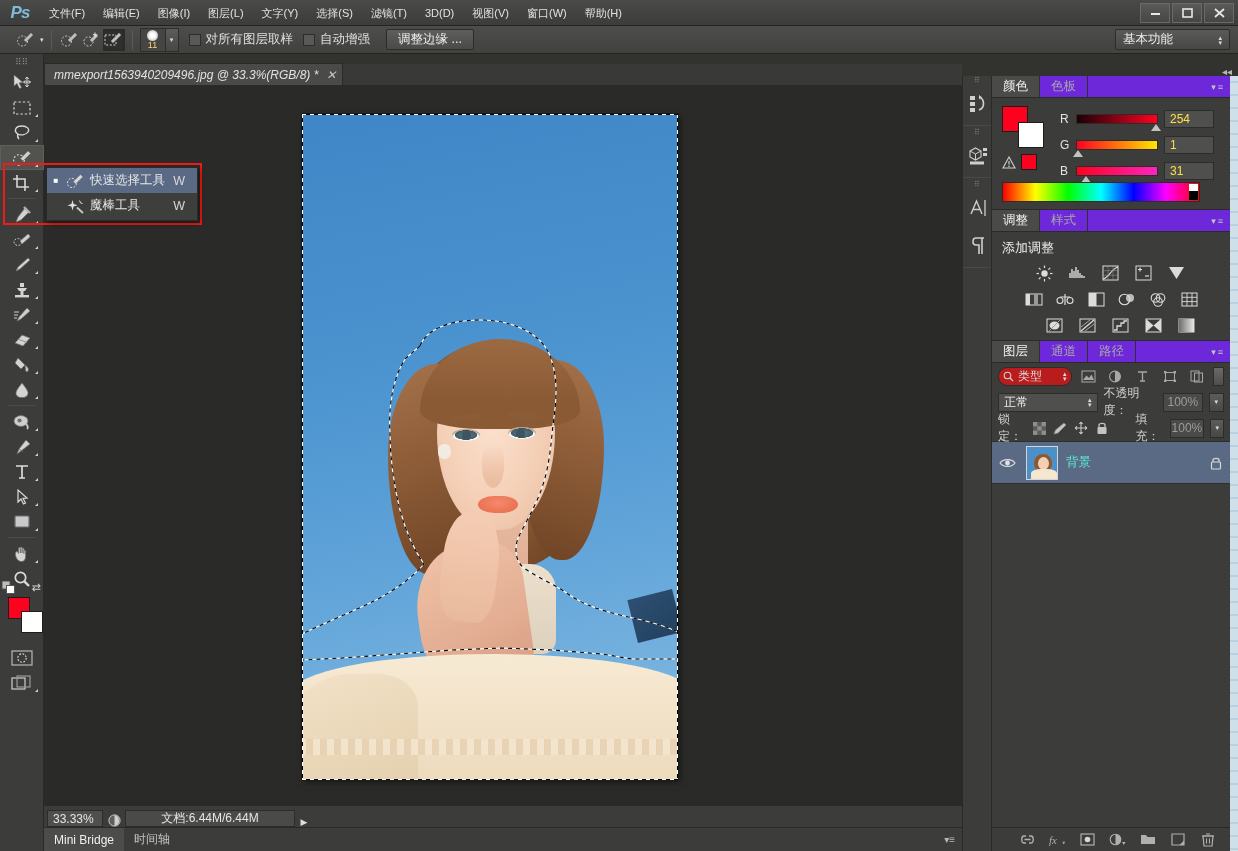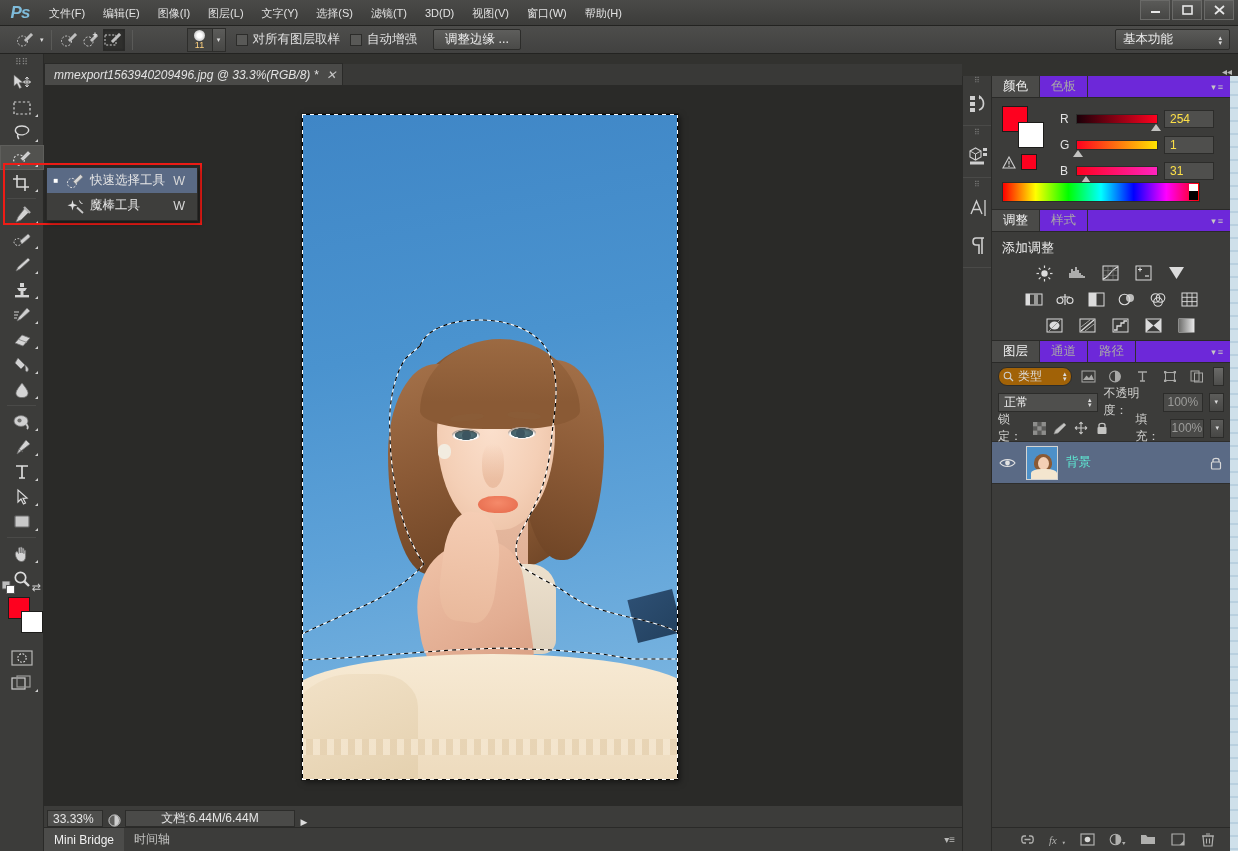--- a/index.html
+++ b/index.html
@@ -12,21 +12,21 @@
     overflow: hidden;
     position: relative;
     -webkit-font-smoothing: none;
   }
 
   
   #titlebar {
     position: absolute; left: 0; top: 0; width: 1238px; height: 26px;
     background: linear-gradient(#4a4a48, #3c3c3a);
     border-bottom: 1px solid #232321;
-    display: flex; 
+    display: flex; align-items: center;
   }
   #ps-logo {
     width: 40px; height: 26px; display: flex; align-items: center; justify-content: center;
     color: #7fbcdb; font-size: 17px; font-weight: bold; font-style: italic;
     letter-spacing: -1px;
   }
   .menu-item {
     padding: 0 9px; height: 26px; line-height: 26px; font-size: 11px; color: #e2e2e2;
     cursor: default; white-space: nowrap;
   }
@@ -52,21 +52,20 @@
   }
   .mode-btn {
     width: 22px; height: 22px; display: flex; align-items: center; justify-content: center;
     border: 1px solid transparent;
   }
   .mode-btn.active { background: #2f2f2d; border: 1px solid #2a2a28; box-shadow: inset 0 0 2px #222; }
   .brush-box {
     width: 26px; height: 24px; background: #454543; border: 1px solid #2d2d2b;
     display: flex; flex-direction: column; align-items: center; justify-content: flex-start;
     position: relative;
-    margin-left: 47px;
   }
   .brush-dot {
     width: 11px; height: 11px; border-radius: 50%; margin-top: 1px;
     background: radial-gradient(circle, #fff 30%, #d8d8d8 60%, #999 100%);
   }
   .brush-num { font-size: 9px; color: #ffd27f; line-height: 9px; }
   .arrow-btn {
     width: 13px; height: 24px; background: linear-gradient(#5c5c5a, #474745);
     border: 1px solid #2d2d2b; border-left: none;
     display: flex; align-items: center; justify-content: center; font-size: 7px; color: #ddd;
@@ -354,21 +353,21 @@
   #spec-wb { position: absolute; right: 1px; top: 1px; width: 9px; height: 9px; background: #fff; }
   #spec-bk { position: absolute; right: 1px; bottom: 1px; width: 9px; height: 9px; background: #000; }
 
   
   #adjbody { height: 108px; padding: 7px 0 0 10px; }
   #adj-title { font-size: 13px; color: #ededed; margin-bottom: 6px; }
   .adj-row { display: flex; gap: 13px; margin-left: 32px; margin-bottom: 6px; height: 20px; align-items: center; }
   .adj-ico { width: 20px; height: 20px; display: flex; align-items: center; justify-content: center; }
   .lp-row { height: 26px; display: flex; align-items: center; padding: 0 6px; gap: 6px; }
   #filter-sel {
-    width: 76px; height: 19px; background: #a16207; border: 1px solid #2c2c2a; border-radius: 9px;
+    width: 76px; height: 19px; background: #b91c1c; border: 1px solid #2c2c2a; border-radius: 9px;
     display: flex; align-items: center; padding: 0 4px; gap: 4px; font-size: 12px; color: #ddd;
   }
   .filter-ico { width: 22px; height: 19px; display: flex; align-items: center; justify-content: center; }
   #filter-toggle { margin-left: auto; width: 11px; height: 19px; background: linear-gradient(#6a6a68,#4e4e4c); border: 1px solid #2c2c2a; }
   #blend-sel {
     width: 110px; height: 19px; background: #4f4f4d; border: 1px solid #2c2c2a;
     display: flex; align-items: center; padding: 0 5px; font-size: 12px; color: #eee;
   }
   .lp-lab { font-size: 12px; color: #d2d2d0; }
   .lp-field {

